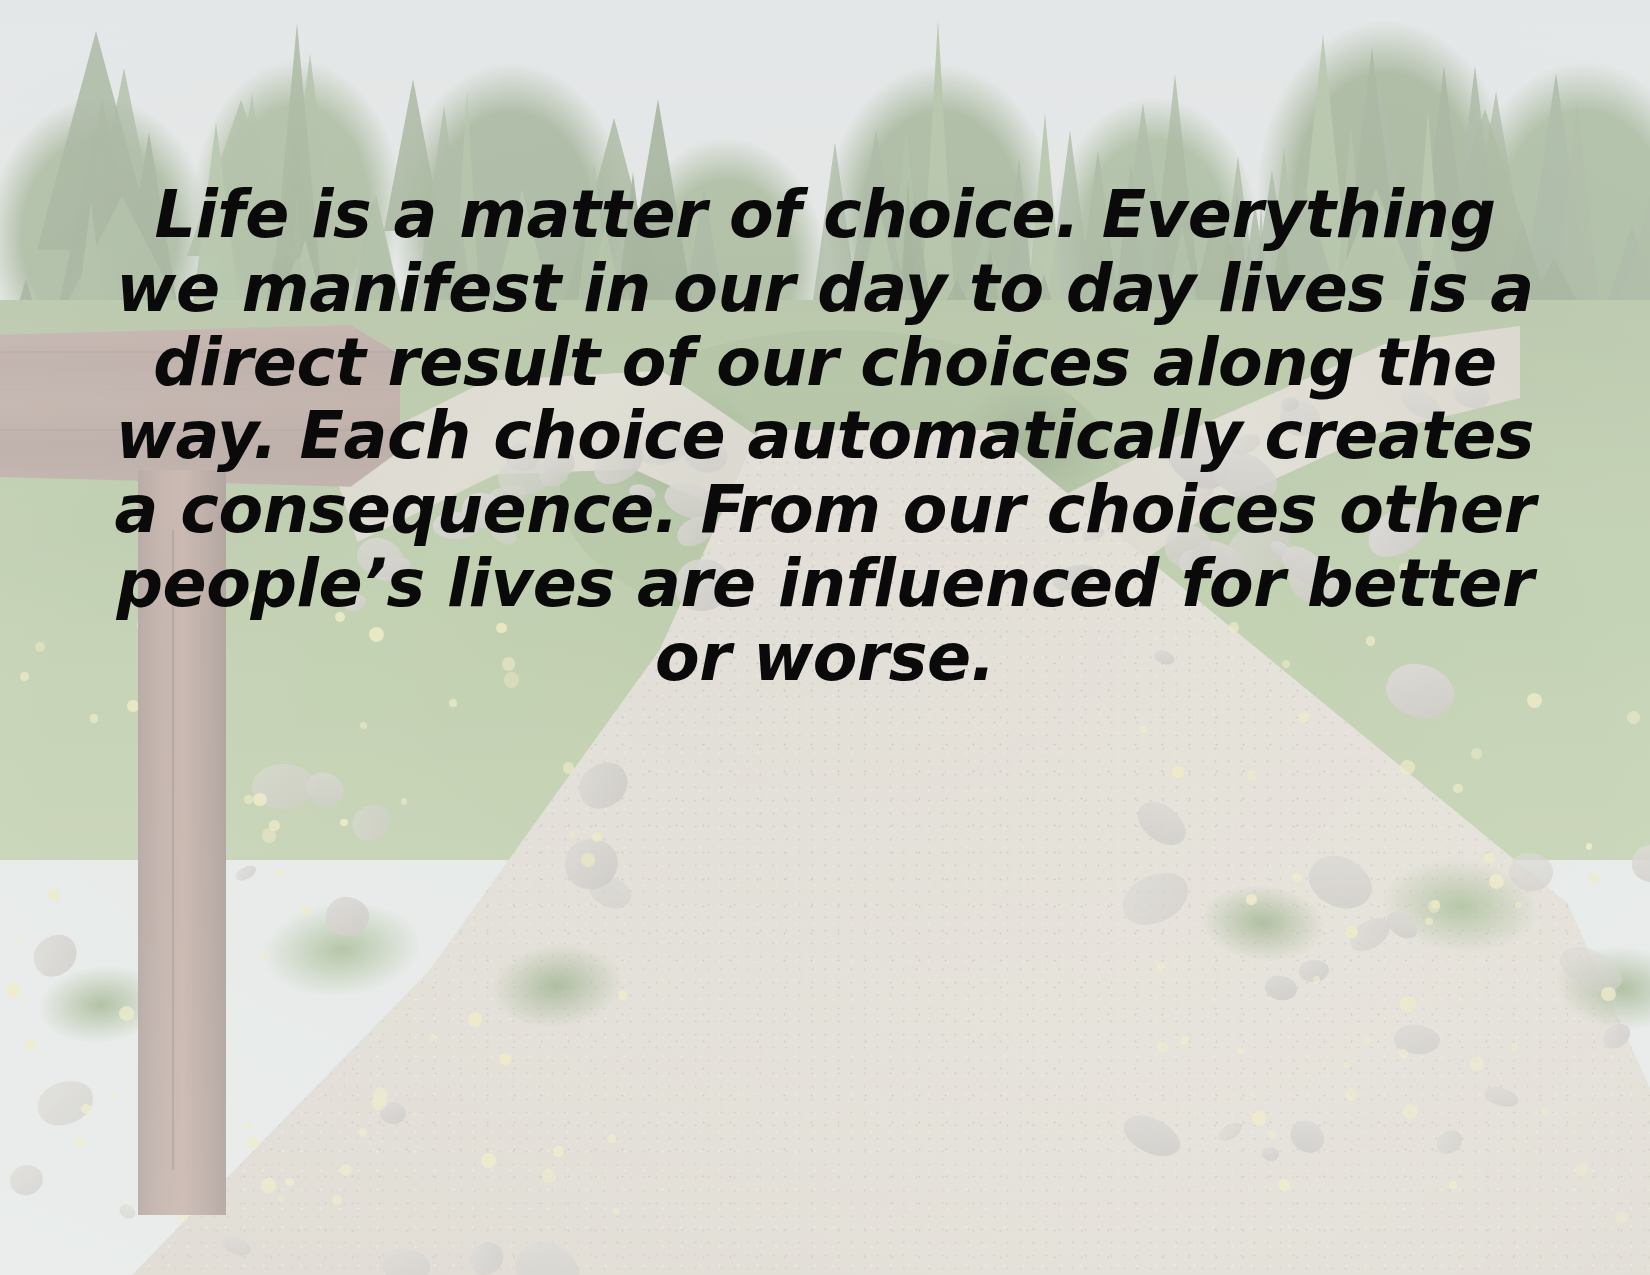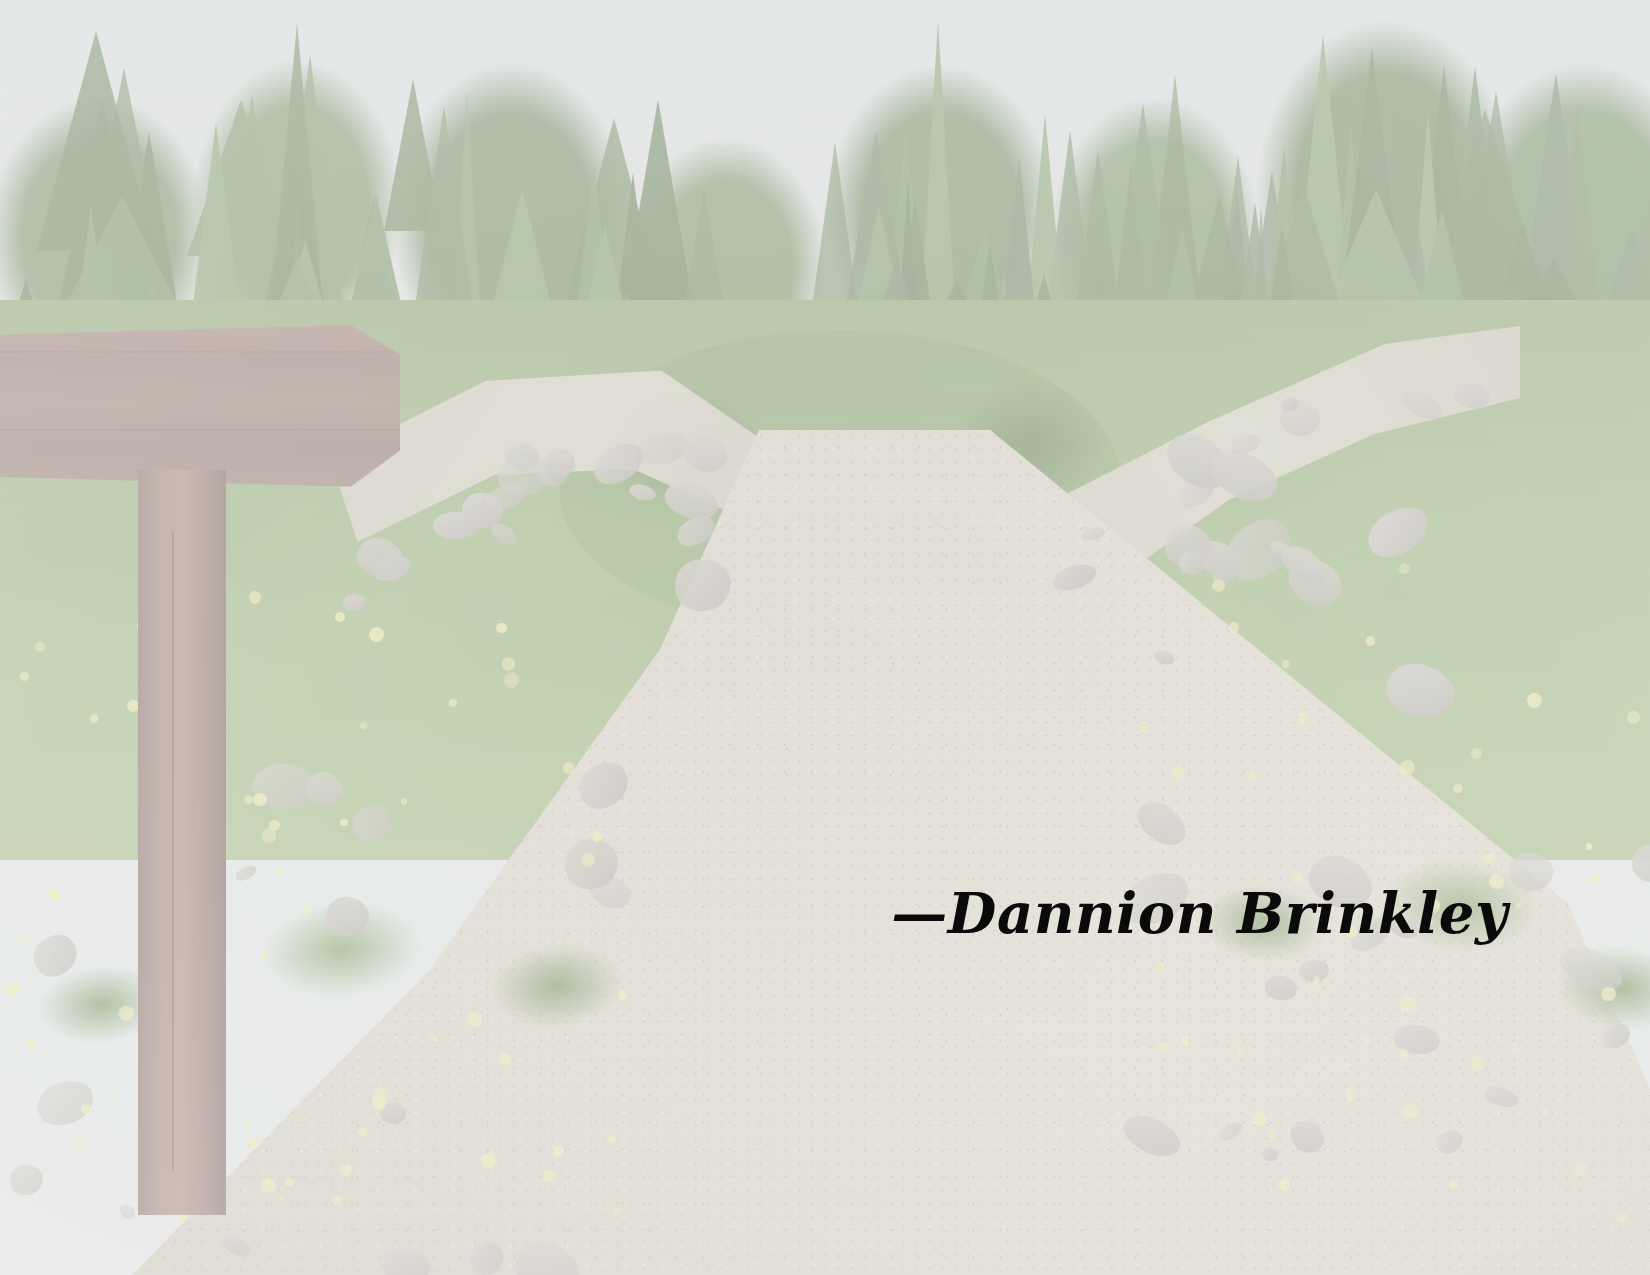--- a/index.html
+++ b/index.html
@@ -514,17 +514,23 @@
       <div class="sign-post">
         <div class="crack"></div>
       </div>
     </div>
 
     <div class="wash"></div>
     <div class="wash2"></div>
   </div>
 
   <div class="content">
-
-    <div class="attribution">—Dannion Brinkley</div>
+    <div class="quote">Life is a matter of choice.  Everything
+we manifest in our day to day lives is a
+direct result of our choices along the
+way.  Each choice automatically creates
+a consequence.  From our choices other
+people’s lives are influenced for better
+or worse.</div>
+
   </div>
 
 </div>
 
 </body></html>

